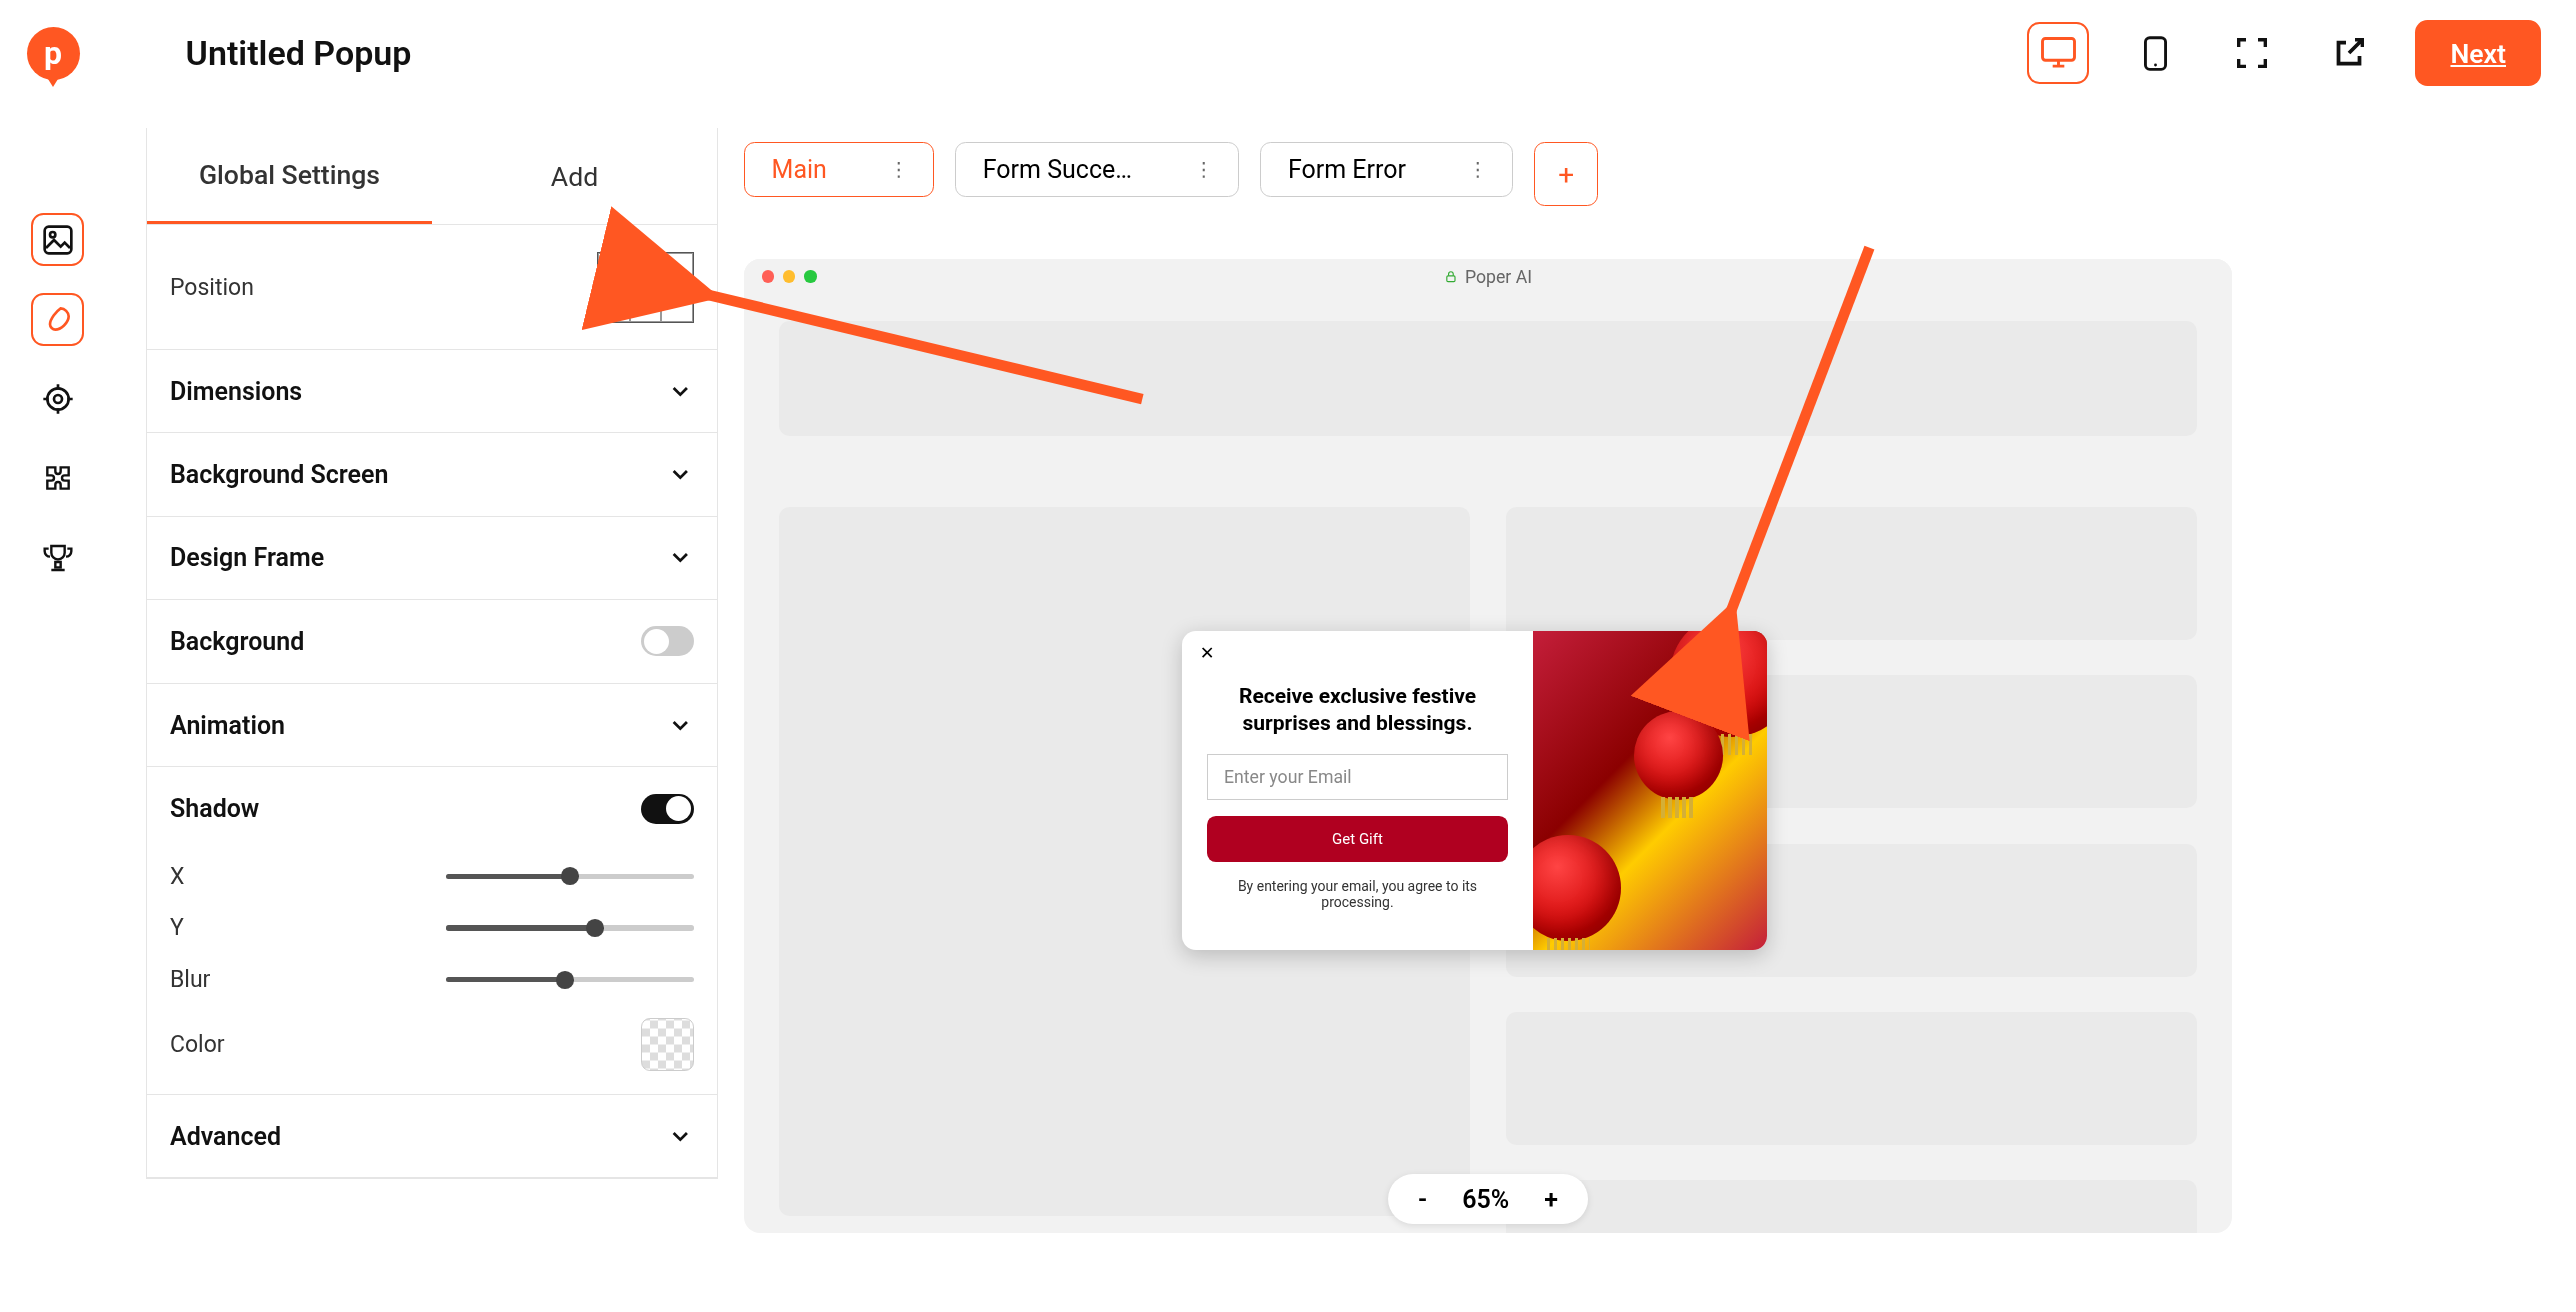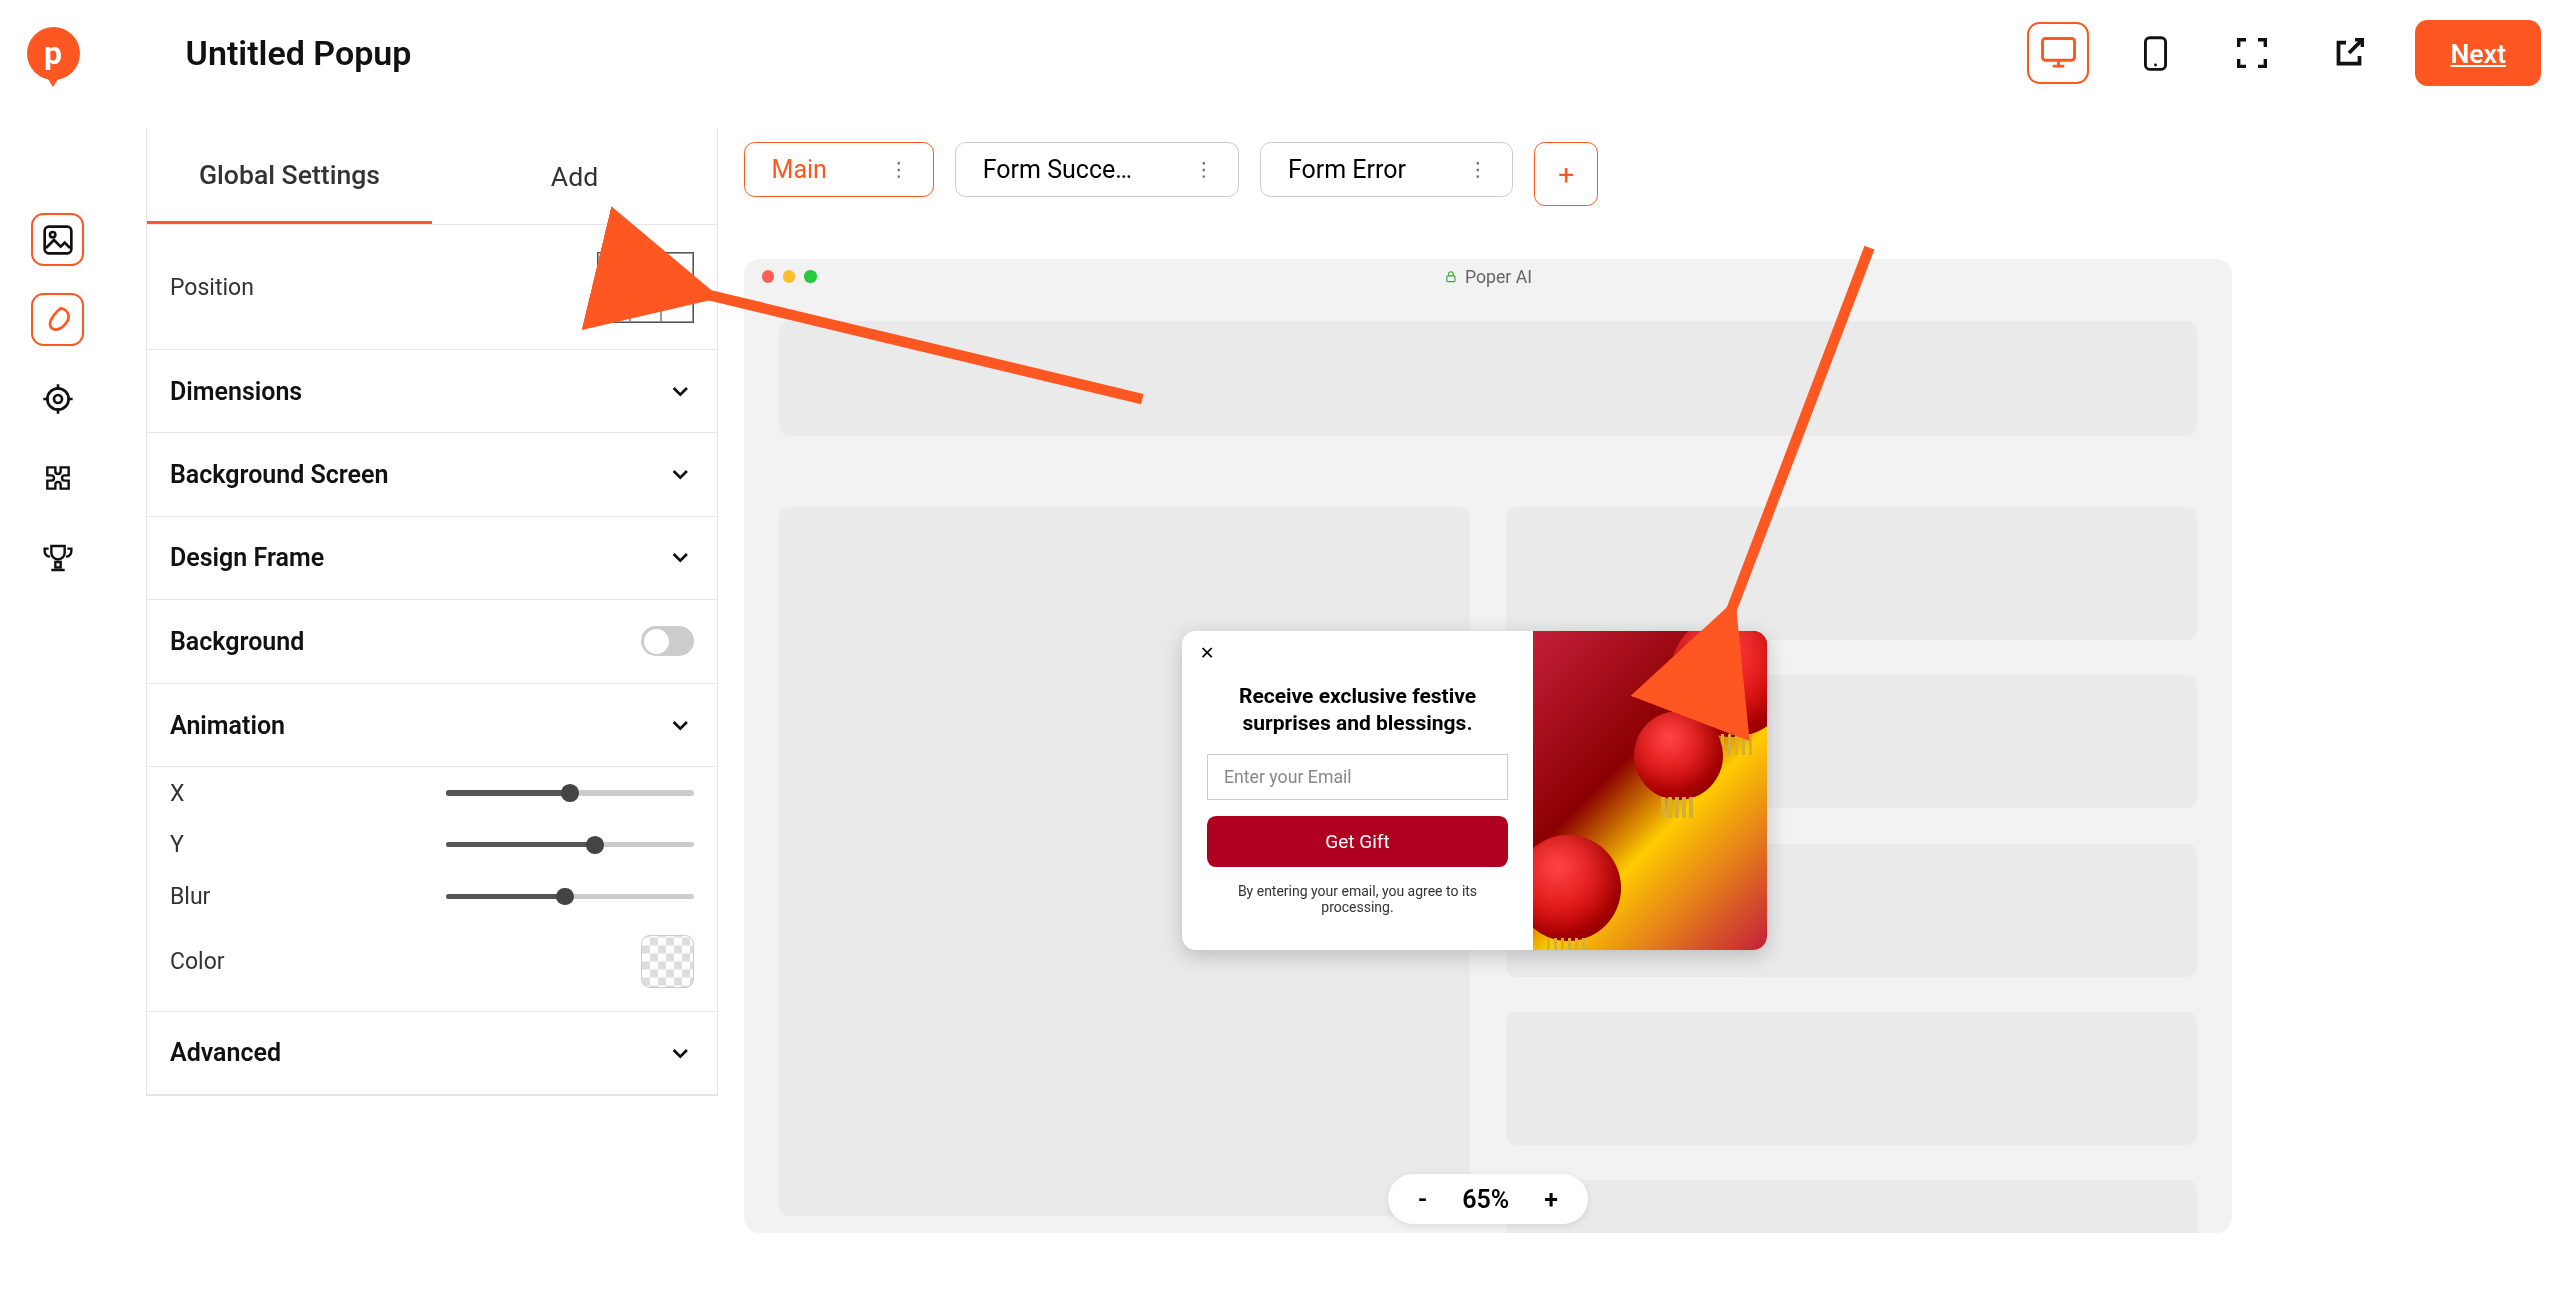--- a/index.html
+++ b/index.html
@@ -53,21 +53,21 @@
 .preview { margin-top:53px; width:1488px; height:974px; background:#f2f2f2; border-radius:16px; position:relative; overflow:hidden; }
 .wbar { position:absolute; top:0; left:0; right:0; height:35px; background:#f2f2f2; display:flex; align-items:center; padding:0 17.7px; gap:8.9px; }
 .wdot { width:12.4px; height:12.4px; border-radius:50%; }
 .wtitle { position:absolute; left:50%; transform:translateX(-50%); font-size:17.7px; color:#666; display:flex; gap:7px; align-items:center; }
 .ph { position:absolute; background:#eaeaea; border-radius:10.6px; }
 .popup { position:absolute; left:438px; top:372px; width:585px; height:319px; background:#fff; border-radius:14px; display:flex; overflow:hidden; box-shadow:0 5.3px 21px rgba(0,0,0,0.2); }
 .popup-l { flex:0 0 60%; padding:25px 25px; display:flex; flex-direction:column; gap:16px; position:relative; }
 .pclose { position:absolute; top:12.4px; left:17.7px; font-size:17.7px; cursor:pointer; }
 .ptitle { font-size:21px; font-weight:700; text-align:center; margin-top:27px; line-height:1.3; }
 .pinput { border:0.9px solid #ccc; border-radius:0; padding:12.4px 16px; font-size:17.7px; color:#888; }
-.pbtn { background:#b00020; color:#fff; border:none; border-radius:8.9px; padding:14px; font-size:19px; cursor:pointer; }
+.pbtn { background:#b00020; color:#fff; border:none; border-radius:8.9px; padding:14px; font-size:15px; cursor:pointer; }
 .pfoot { font-size:14px; color:#333; text-align:center; }
 .popup-r { flex:1; background:linear-gradient(135deg,#c41e3a 0%,#8b0000 40%,#ffcc00 60%,#c41e3a 100%); position:relative; overflow:hidden; }
 .lantern { position:absolute; width:124px; height:124px; border-radius:50%; background:radial-gradient(circle at 40% 30%,#ff4444,#cc0000 70%); box-shadow:inset -8.9px -8.9px 26.6px rgba(0,0,0,.3); }
 .lantern::after { content:""; position:absolute; bottom:-17.7px; left:30%; right:30%; height:21px; background:repeating-linear-gradient(90deg,#d4af37 0 3.5px,transparent 3.5px 7px); }
 .zoom { position:absolute; bottom:8.9px; left:50%; transform:translateX(-50%); background:#fff; border-radius:26.6px; padding:10.6px 30px; display:flex; gap:35px; font-size:25px; font-weight:600; align-items:center; box-shadow:0 1.8px 7px rgba(0,0,0,.1); }
 .zc { cursor:pointer; }
 
 
 .arrow { position:absolute; pointer-events:none; }
 .arrow svg { overflow:visible; }
@@ -180,20 +180,24 @@
   </div>
   <div class="row">
     <span class="row-label">Background</span>
     <div class="toggle"></div>
   </div>
   <div class="row">
     <span class="row-label">Animation</span>
     <svg class="chev" viewBox="0 0 24 24">
         <path d="M6 9l6 6 6-6" fill="none" stroke="#111" stroke-width="2.5"></path>
       </svg>
+  </div>
+  <div class="row" style="border-bottom:none">
+    <span class="row-label">Shadow</span>
+    <div class="toggle on"></div>
   </div>
   <div class="srow">
     <span class="row-sublabel">X</span>
     <div class="slider">
         <div class="fill" style="width:50%"></div>
         <div class="knob" style="left:calc(50% - 8.9px)"></div>
       </div>
   </div>
   <div class="srow">
     <span class="row-sublabel">Y</span>

